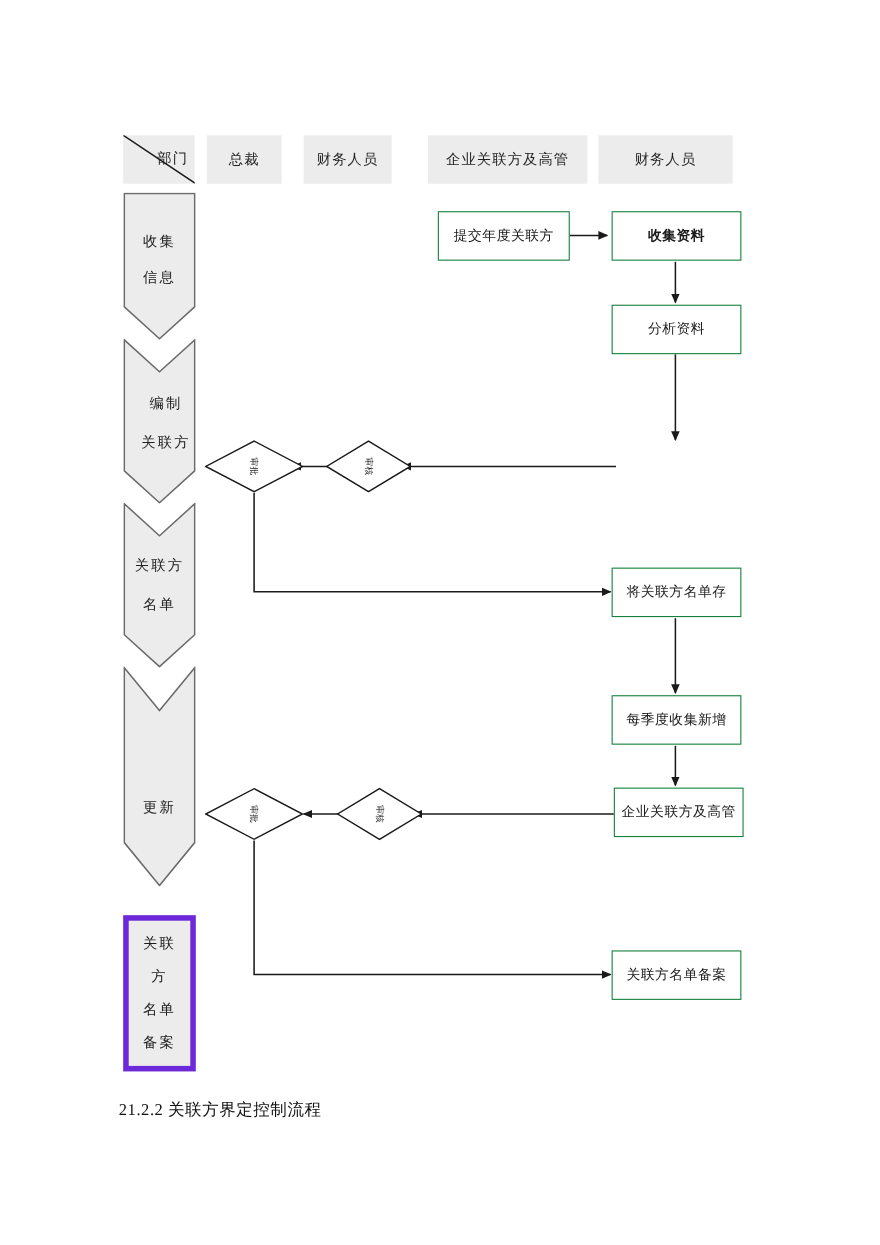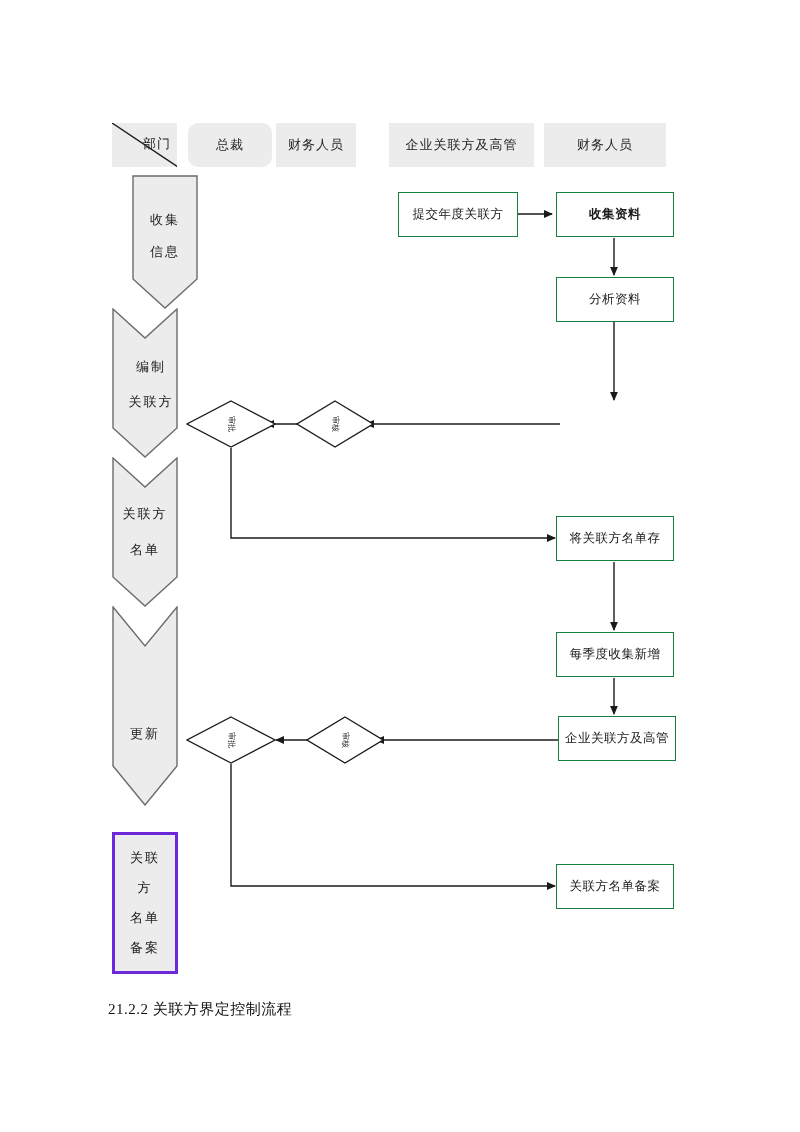--- a/index.html
+++ b/index.html
@@ -75,21 +75,21 @@
     font-size: 13px;
     letter-spacing: 2px;
     line-height: 30px;
     color: #222;
     pointer-events: none;
   }
   
   .stage-rect {
     position: absolute;
     background: #ececec;
-    border: 3px solid #6d28d9;
+    border: 5px solid #6d28d9;
     box-sizing: border-box;
     display: flex;
     flex-direction: column;
     align-items: center;
     justify-content: center;
   }
   .stage-rect .line {
     font-size: 13px;
     letter-spacing: 2px;
     line-height: 30px;
@@ -176,37 +176,37 @@
     </g>
   </svg>
 
   <div class="hdr-corner" style="left:112px; top:123px; width:65px; height:44px;">
     <svg class="corner-slash" viewBox="0 0 65 44" preserveAspectRatio="none">
       <line x1="0" y1="0" x2="78" y2="52" stroke="#1a1a1a" stroke-width="1.4"></line>
     </svg>
     <span class="corner-label">部门</span>
   </div>
 
-  <div class="hdr" style="left:188px; top:123px; width:84px; height:44px;border-radius:10px;">
+  <div class="hdr" style="left:188px; top:123px; width:68px; height:44px;">
     <span>总裁</span>
   </div>
 
   <div class="hdr" style="left:276px; top:123px; width:80px; height:44px;">
     <span>财务人员</span>
   </div>
 
   <div class="hdr" style="left:389px; top:123px; width:145px; height:44px;">
     <span>企业关联方及高管</span>
   </div>
 
   <div class="hdr" style="left:544px; top:123px; width:122px; height:44px;">
     <span>财务人员</span>
   </div>
 
-  <div class="stage" style="left:112px; top:175px; width:66px; height:134px;margin-left:20px;">
+  <div class="stage" style="left:112px; top:175px; width:66px; height:134px;">
     <svg width="66" height="134" viewBox="0 0 66 134">
       <polygon points="1,1 65,1 65,104 33,133 1,104" fill="#ececec" stroke="#6b6b6b" stroke-width="1.4"></polygon>
     </svg>
     <div class="stage-text" style="top:30px;">收集</div>
     <div class="stage-text" style="top:62px;">信息</div>
   </div>
 
   <div class="stage" style="left:112px; top:308px; width:78px; height:150px;">
     <svg width="66" height="150" viewBox="0 0 66 150">
       <polygon points="1,1 33,30 65,1 65,120 33,149 1,120" fill="#ececec" stroke="#6b6b6b" stroke-width="1.4"></polygon>

